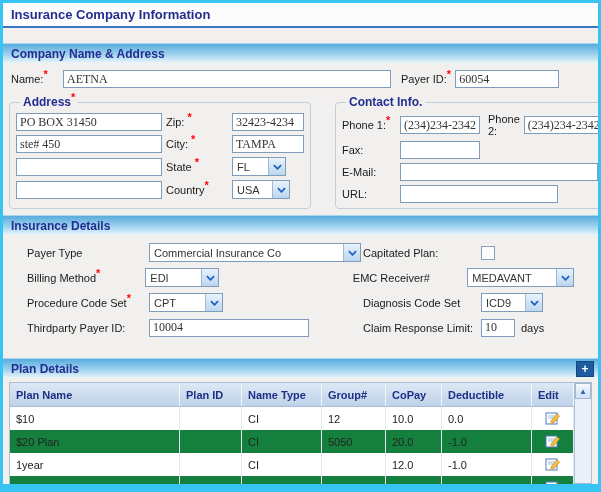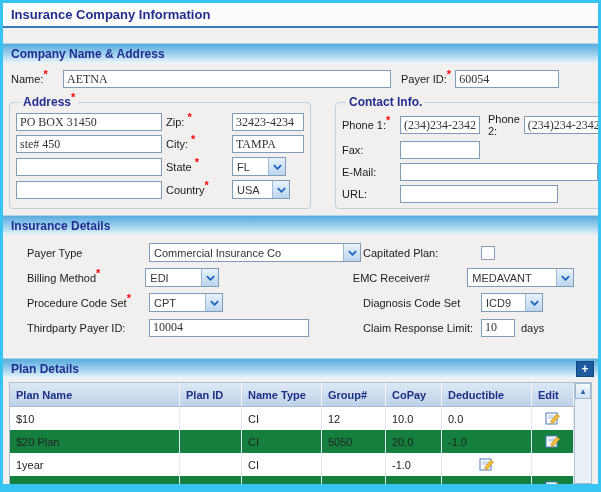--- a/index.html
+++ b/index.html
@@ -323,20 +323,21 @@
               </svg>
             </button>
           </div>
       </div>
 
       <div class="prow pr">
         <div>1year</div>
         <div></div>
         <div>CI</div>
         <div></div>
+        <div>12.0</div>
         <div>-1.0</div>
         <div class="edit-cell">
             <button class="edit-btn">
               <svg width="16" height="15" viewBox="0 0 16 15">
                 <rect x="1" y="2" width="11" height="11" fill="#fff" stroke="#4f7cc0"></rect>
                 <line x1="3" y1="5" x2="10" y2="5" stroke="#9db9d8"></line>
                 <line x1="3" y1="7" x2="10" y2="7" stroke="#9db9d8"></line>
                 <path d="M6 10 L12 3 L14.5 5 L8.5 12 Z" fill="#f5c23c" stroke="#c98a1e" stroke-width="0.8"></path>
                 <path d="M6 10 L8.5 12 L5.5 12.7 Z" fill="#e8e0c8" stroke="#c98a1e" stroke-width="0.6"></path>
               </svg>

